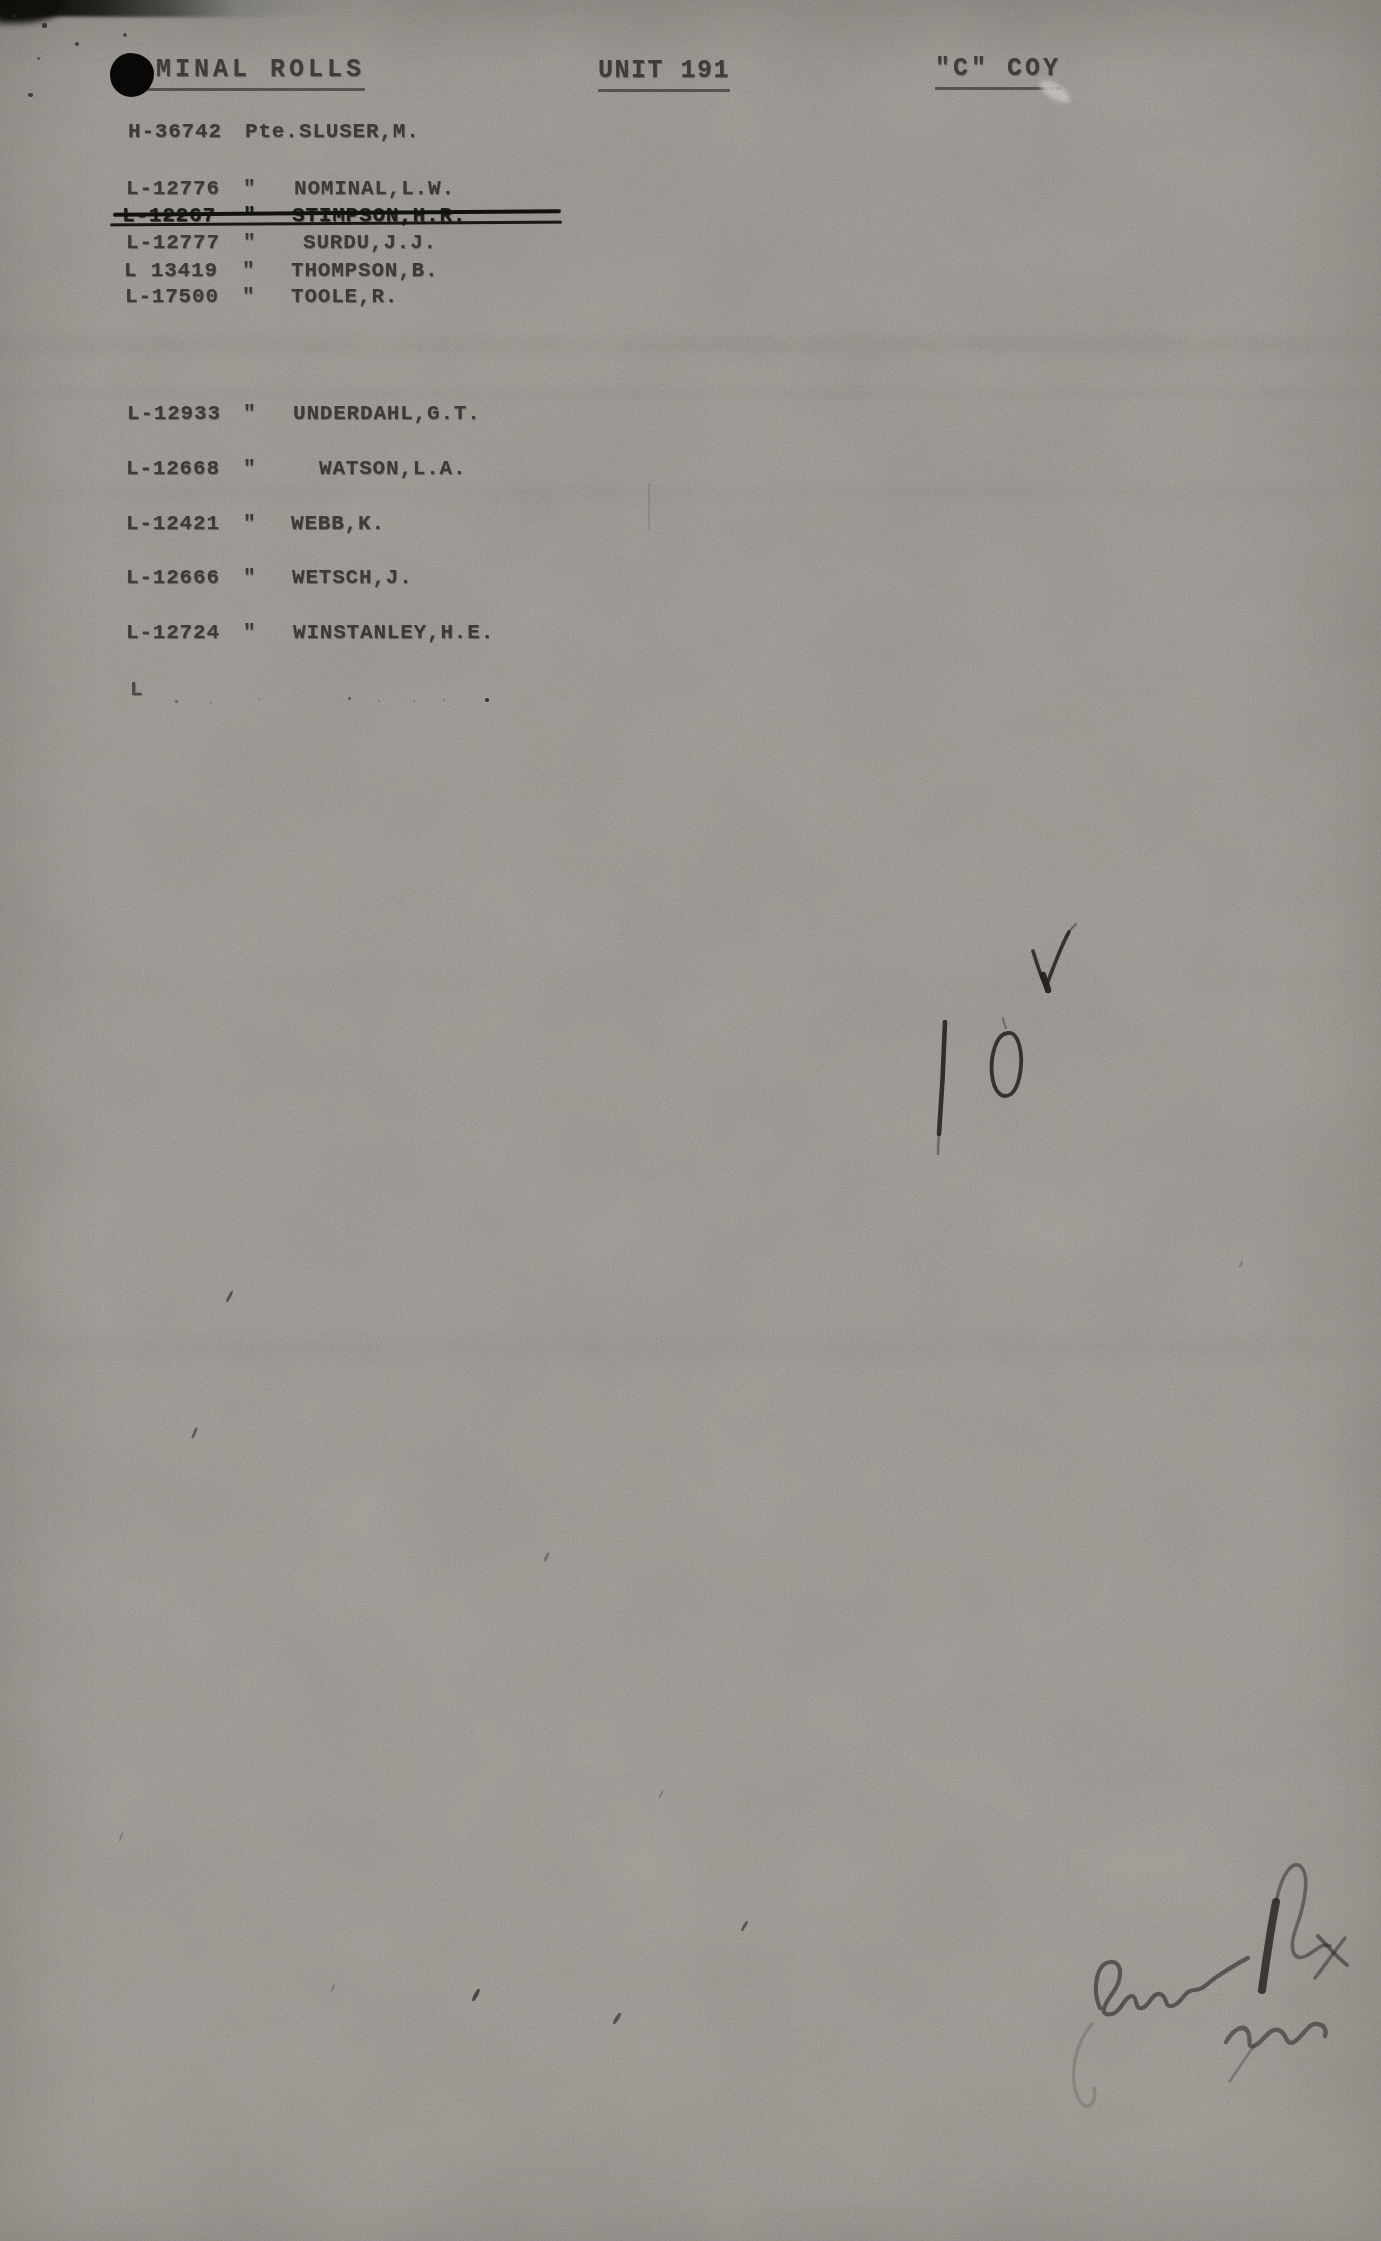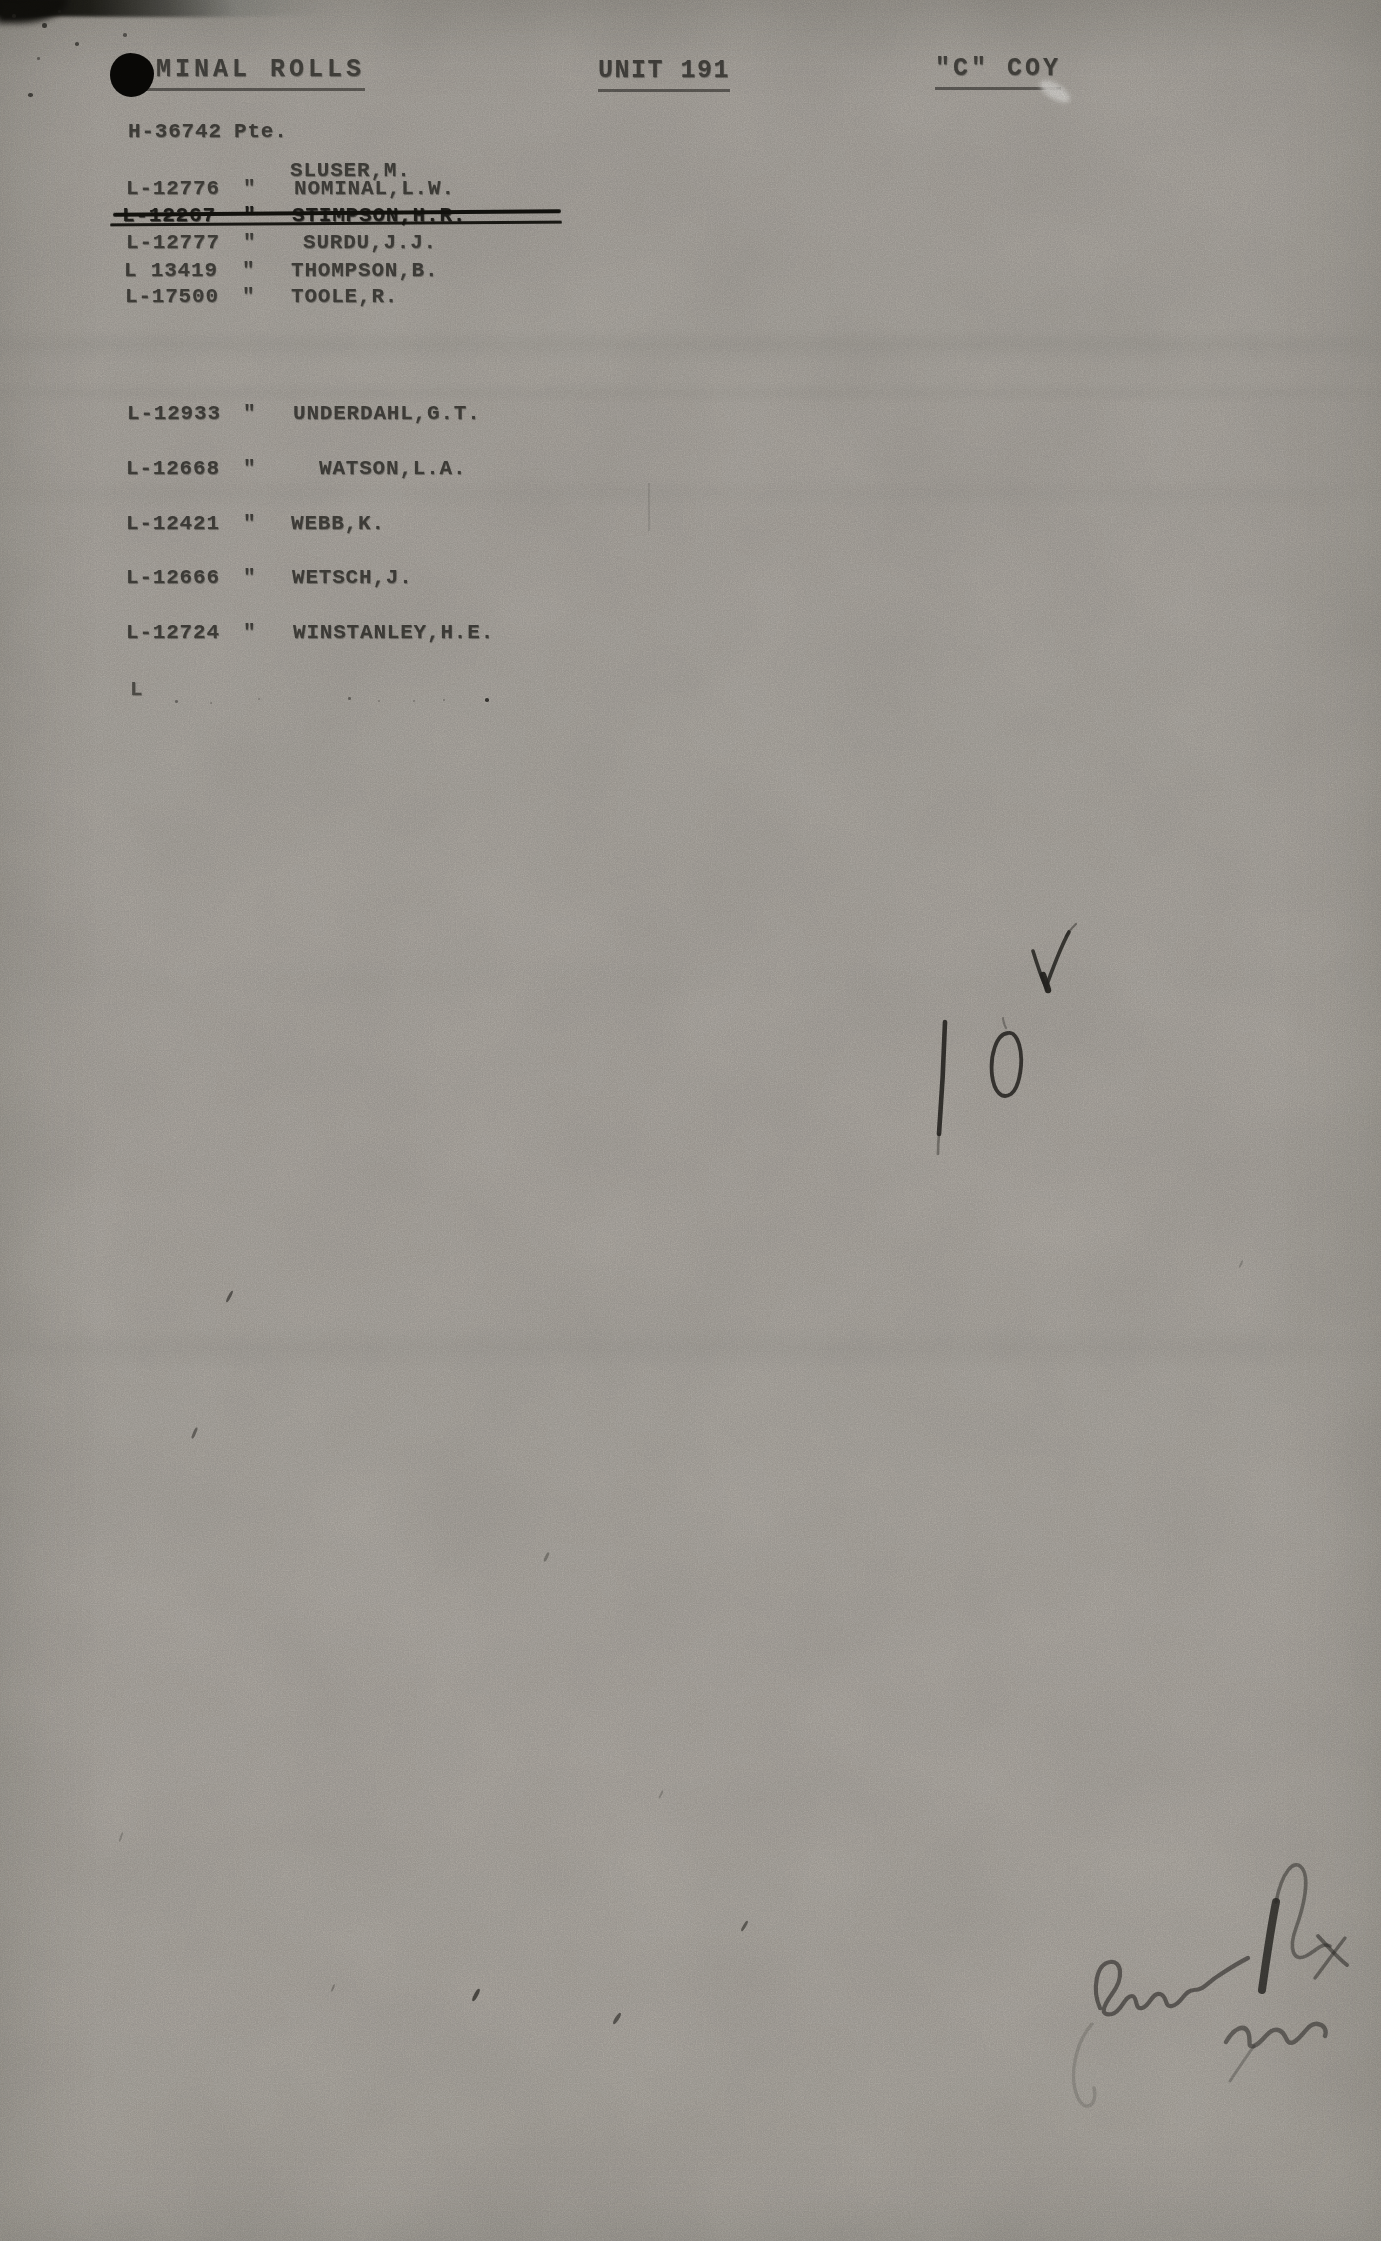--- a/index.html
+++ b/index.html
@@ -69,22 +69,22 @@
 
   <div class="hdr hdr-title">NOMINAL ROLLS</div>
   <div class="hdr hdr-unit">UNIT 191</div>
   <div class="hdr hdr-coy">"C" COY</div>
   <div class="smudge"></div>
   <div class="ink-blot"></div>
 
   <div id="roster">
       <div class="row" style="top: 120px;">
         <span style="left: 128px;">H-36742</span>
-        <span style="left: 234px;">Pte.</span>
-        <span style="left: 290px; margin-top: 39px;">SLUSER,M.</span>
+        <span style="left: 245px;">Pte.</span>
+        <span style="left: 299px;">SLUSER,M.</span>
       </div>
       <div class="row" style="top: 177px;">
         <span style="left: 126px;">L-12776</span>
         <span style="left: 243px;">"</span>
         <span style="left: 294px;">NOMINAL,L.W.</span>
       </div>
       <div class="row struck" style="top: 204px;">
         <span style="left: 122px;">L-12267</span>
         <span style="left: 243px;">"</span>
         <span style="left: 292px;">STIMPSON,H.R.</span>

